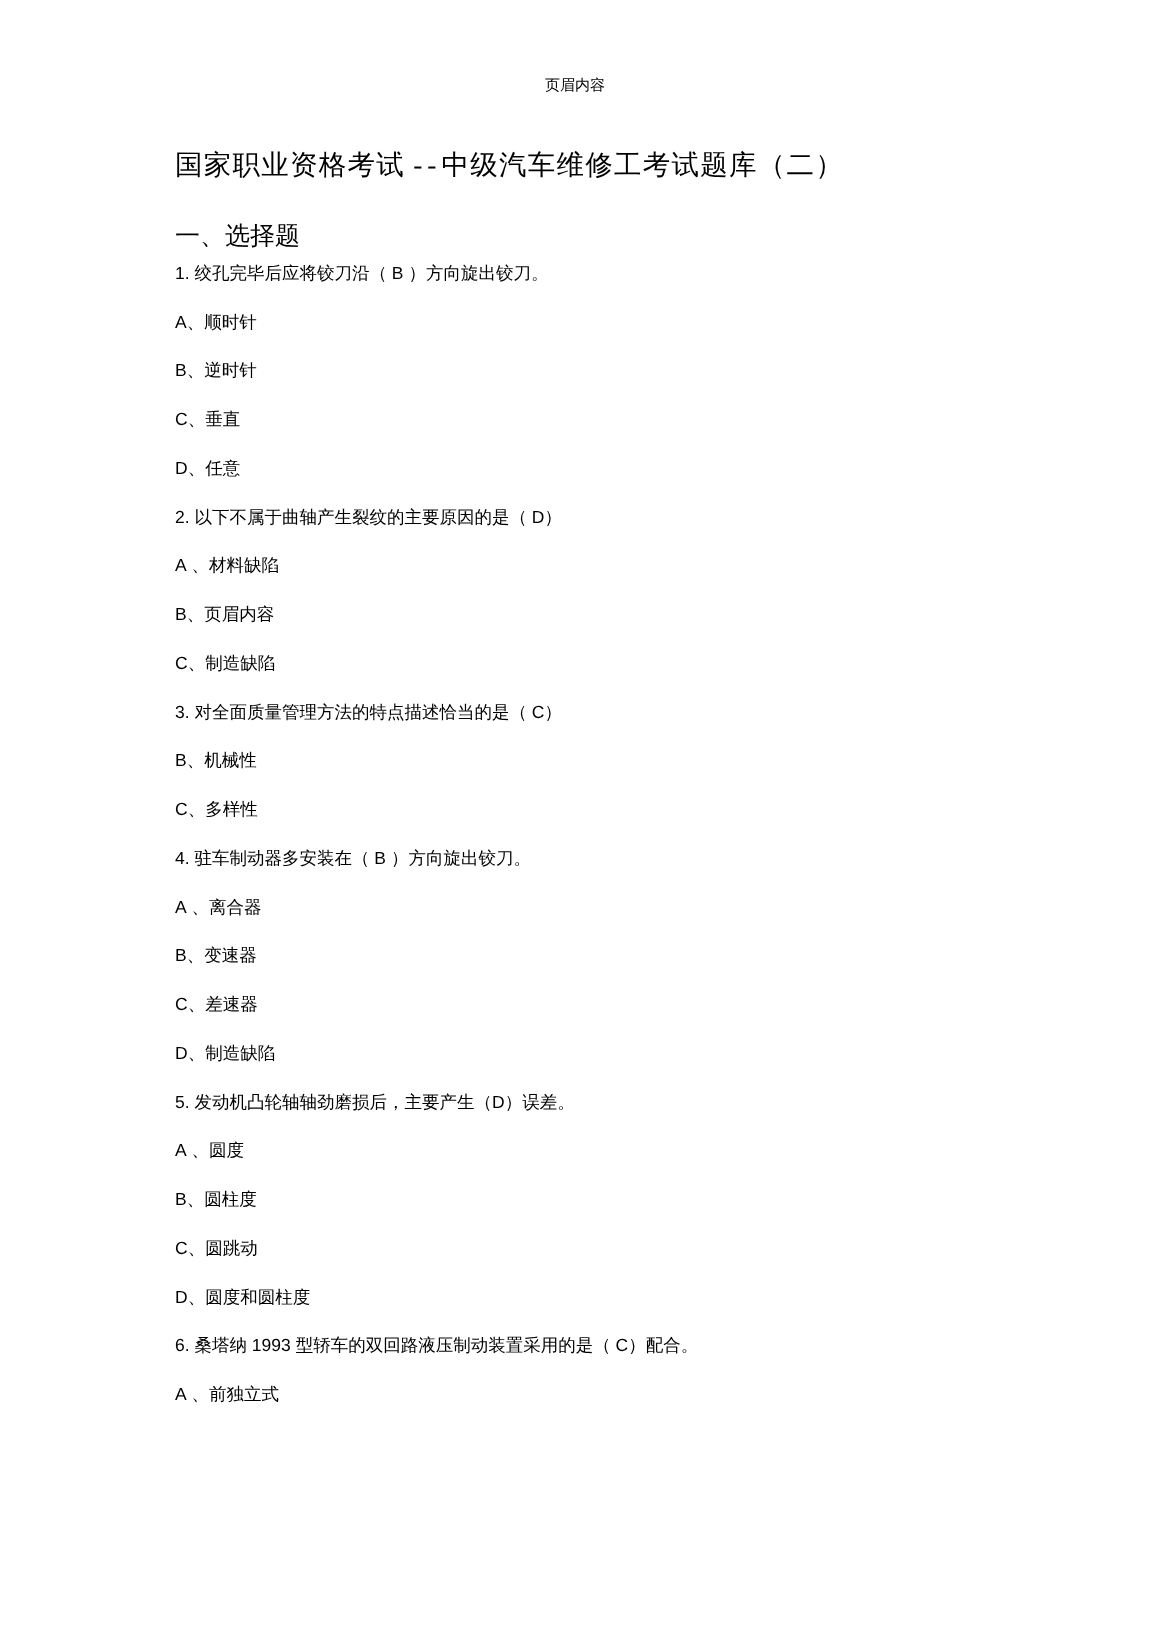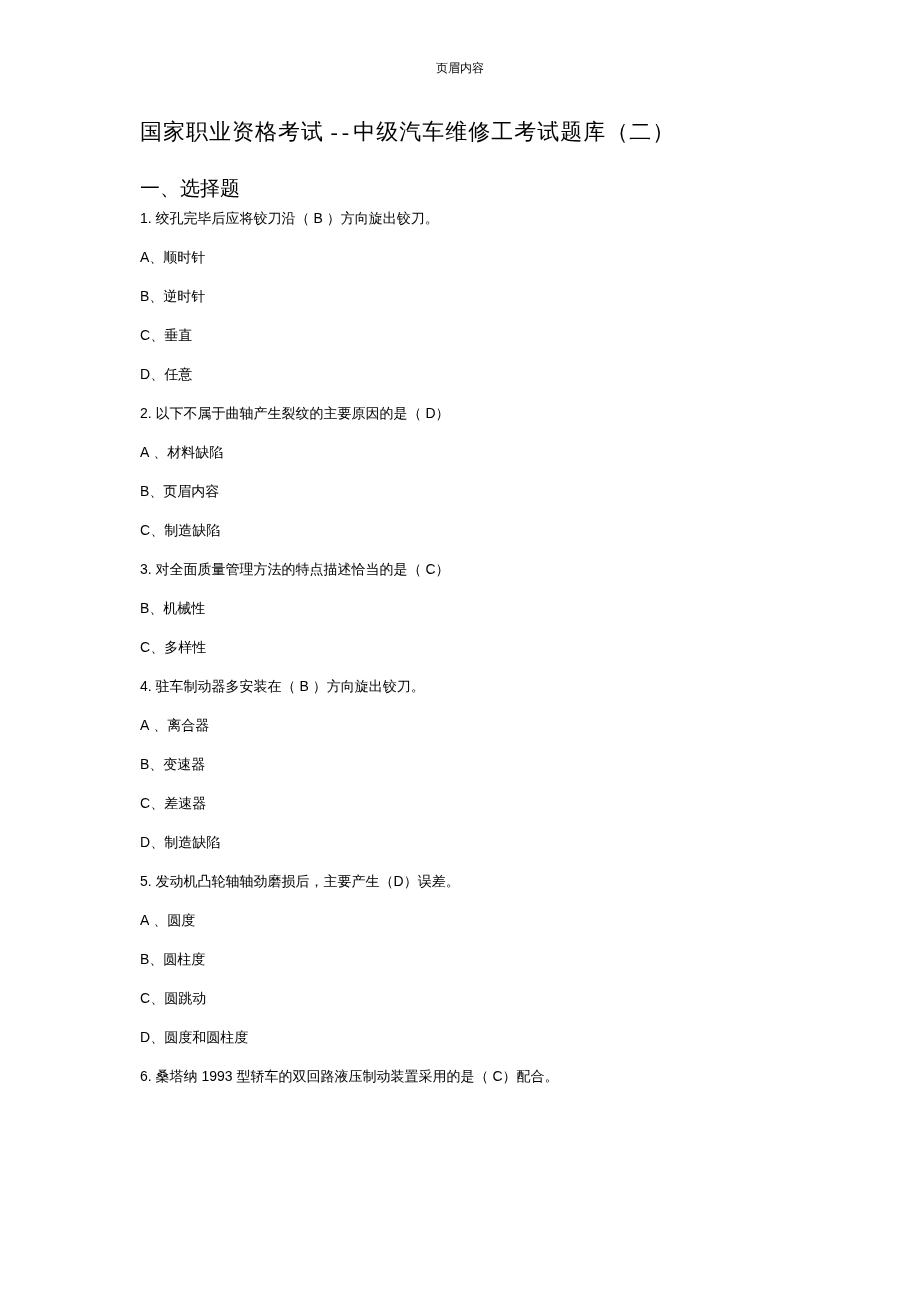--- a/index.html
+++ b/index.html
@@ -74,14 +74,15 @@
       <div class="opt-line"><span class="latin">A</span><span> 、离合器</span></div>
       <div class="opt-line"><span class="latin">B</span><span>、变速器</span></div>
       <div class="opt-line"><span class="latin">C</span><span>、差速器</span></div>
       <div class="opt-line"><span class="latin">D</span><span>、制造缺陷</span></div>
       <div class="q-line"><span class="latin">5.</span><span>  发动机凸轮轴轴劲磨损后，主要产生（</span><span class="latin">D</span><span>）误差。</span></div>
       <div class="opt-line"><span class="latin">A</span><span> 、圆度</span></div>
       <div class="opt-line"><span class="latin">B</span><span>、圆柱度</span></div>
       <div class="opt-line"><span class="latin">C</span><span>、圆跳动</span></div>
       <div class="opt-line"><span class="latin">D</span><span>、圆度和圆柱度</span></div>
       <div class="q-line"><span class="latin">6.</span><span> 桑塔纳  1993 型轿车的双回路液压制动装置采用的是（        </span><span class="latin">C</span><span>）配合。</span></div>
+      <div class="opt-line"><span class="latin">A</span><span> 、前独立式</span></div>
     </div>
 </div>
 
 </body></html>

